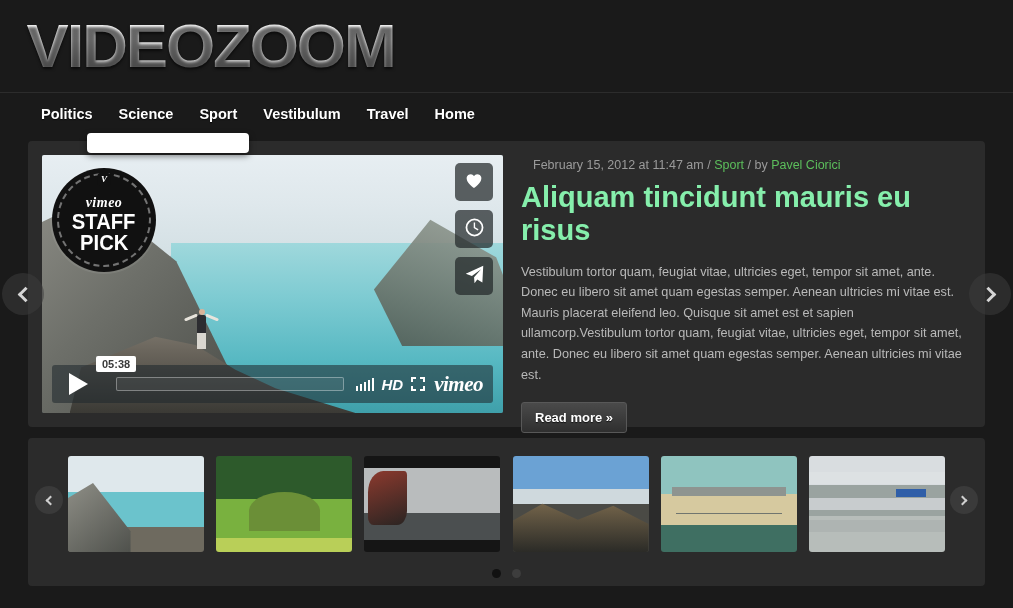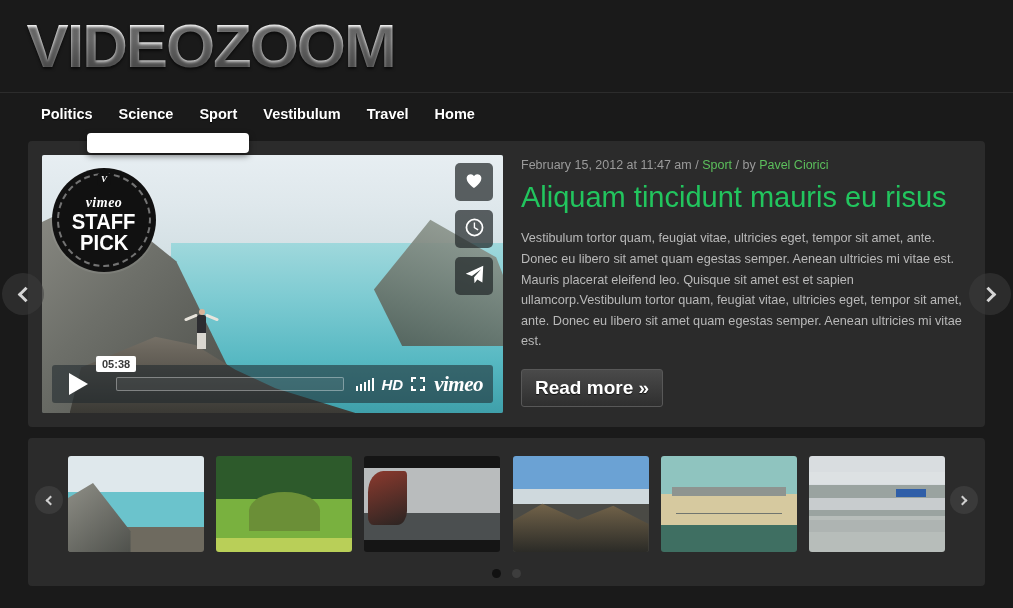--- a/index.html
+++ b/index.html
@@ -318,37 +318,37 @@
   .v-fs .d { right: 0; bottom: 0; border-left: 0; border-top: 0; }
   .v-logo {
     font-family: "Liberation Serif", serif;
     font-style: italic; font-weight: bold;
     font-size: 21px; color: #fff;
     letter-spacing: -.5px;
   }
 
   
   .article { flex: 1; padding: 3px 4px 0 4px; min-width: 0; }
-  .meta { font-size: 12.5px; color: #9b9b9b; margin-bottom: 9px; }
+  .meta { font-size: 12.5px; color: #9b9b9b; margin-bottom: 9px; margin-left: 12px; }
   .meta a { color: #5cbf5c; text-decoration: none; cursor: pointer; }
   .title {
-    font-size: 29px; color: #22c55e; font-weight: normal;
+    font-size: 29px; color: #86efac; font-weight: bold;
     line-height: 1.15; margin-bottom: 14px;
     cursor: pointer;
   }
   .excerpt {
     font-size: 12.7px; color: #b9b9b9; line-height: 1.62;
     margin-bottom: 17px;
   }
   .readmore {
     display: inline-block;
     background: linear-gradient(to bottom, #4a4a4a, #2f2f2f);
     border: 1px solid #585858;
     border-radius: 3px;
-    color: #fff; font-size: 19px; font-weight: bold;
+    color: #fff; font-size: 13px; font-weight: bold;
     padding: 7px 13px;
     text-shadow: 0 1px 1px rgba(0,0,0,.7);
     cursor: pointer;
   }
 
   
   .big-arrow {
     position: absolute; top: 273px;
     width: 42px; height: 42px; border-radius: 50%;
     background: rgba(60,60,60,.55);

